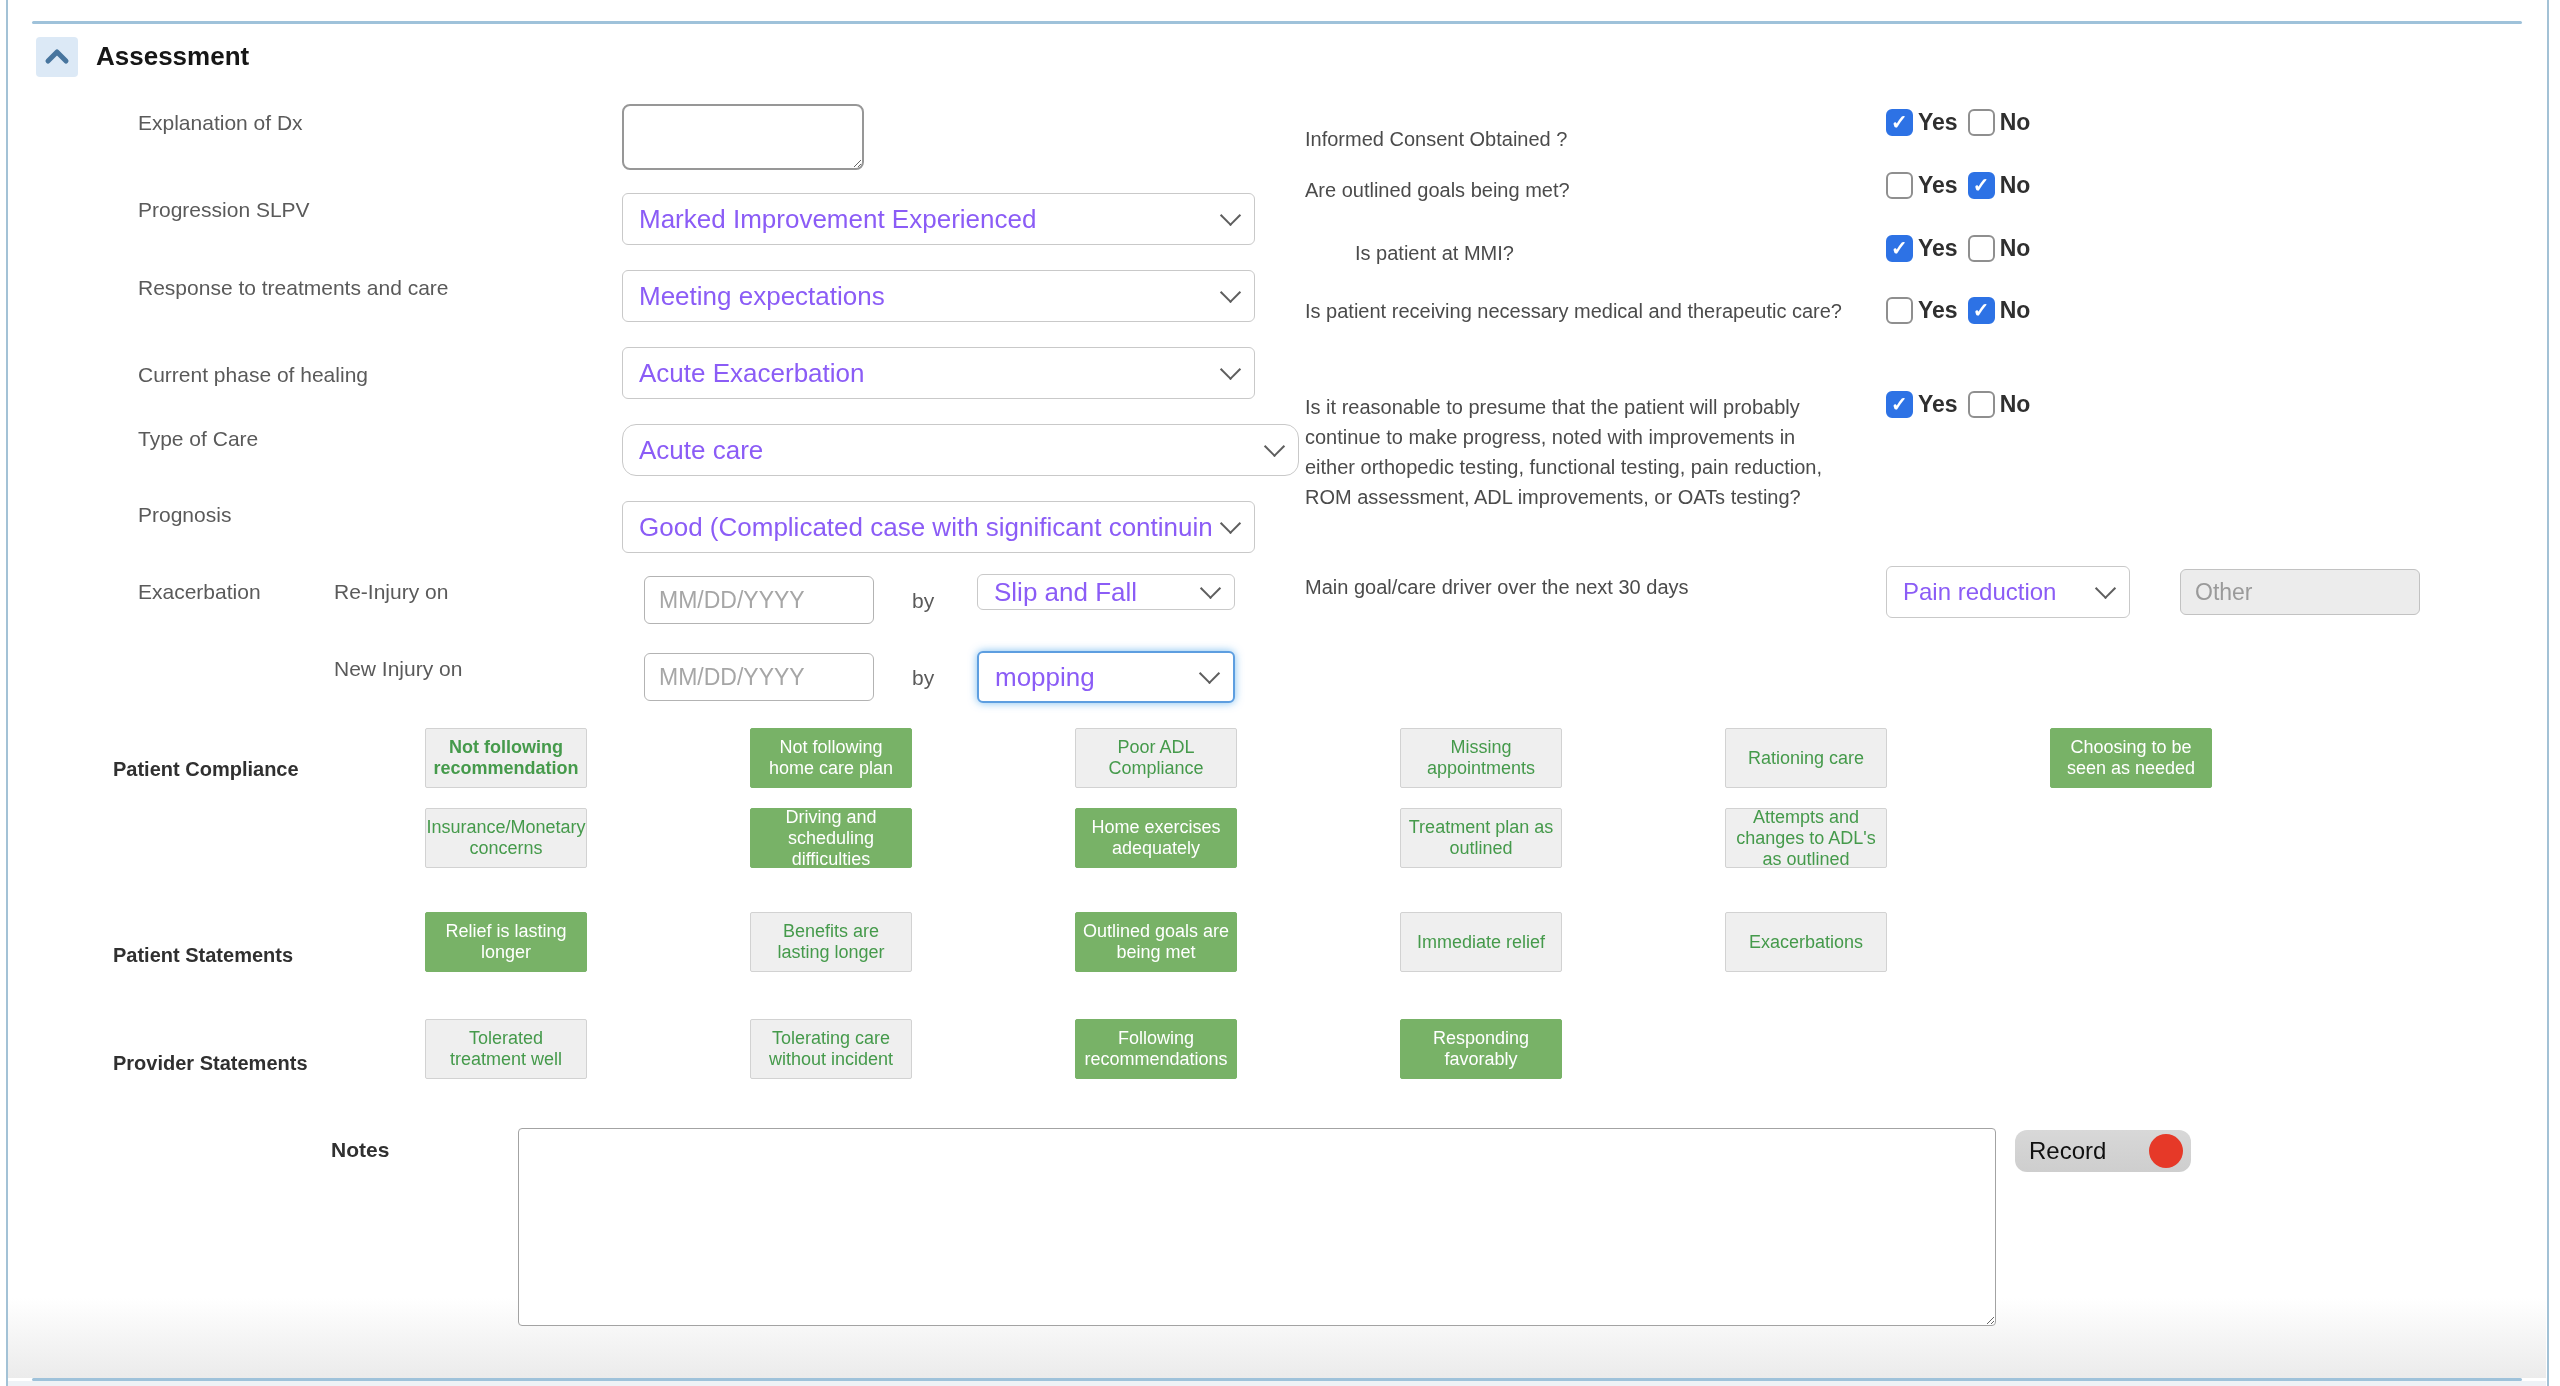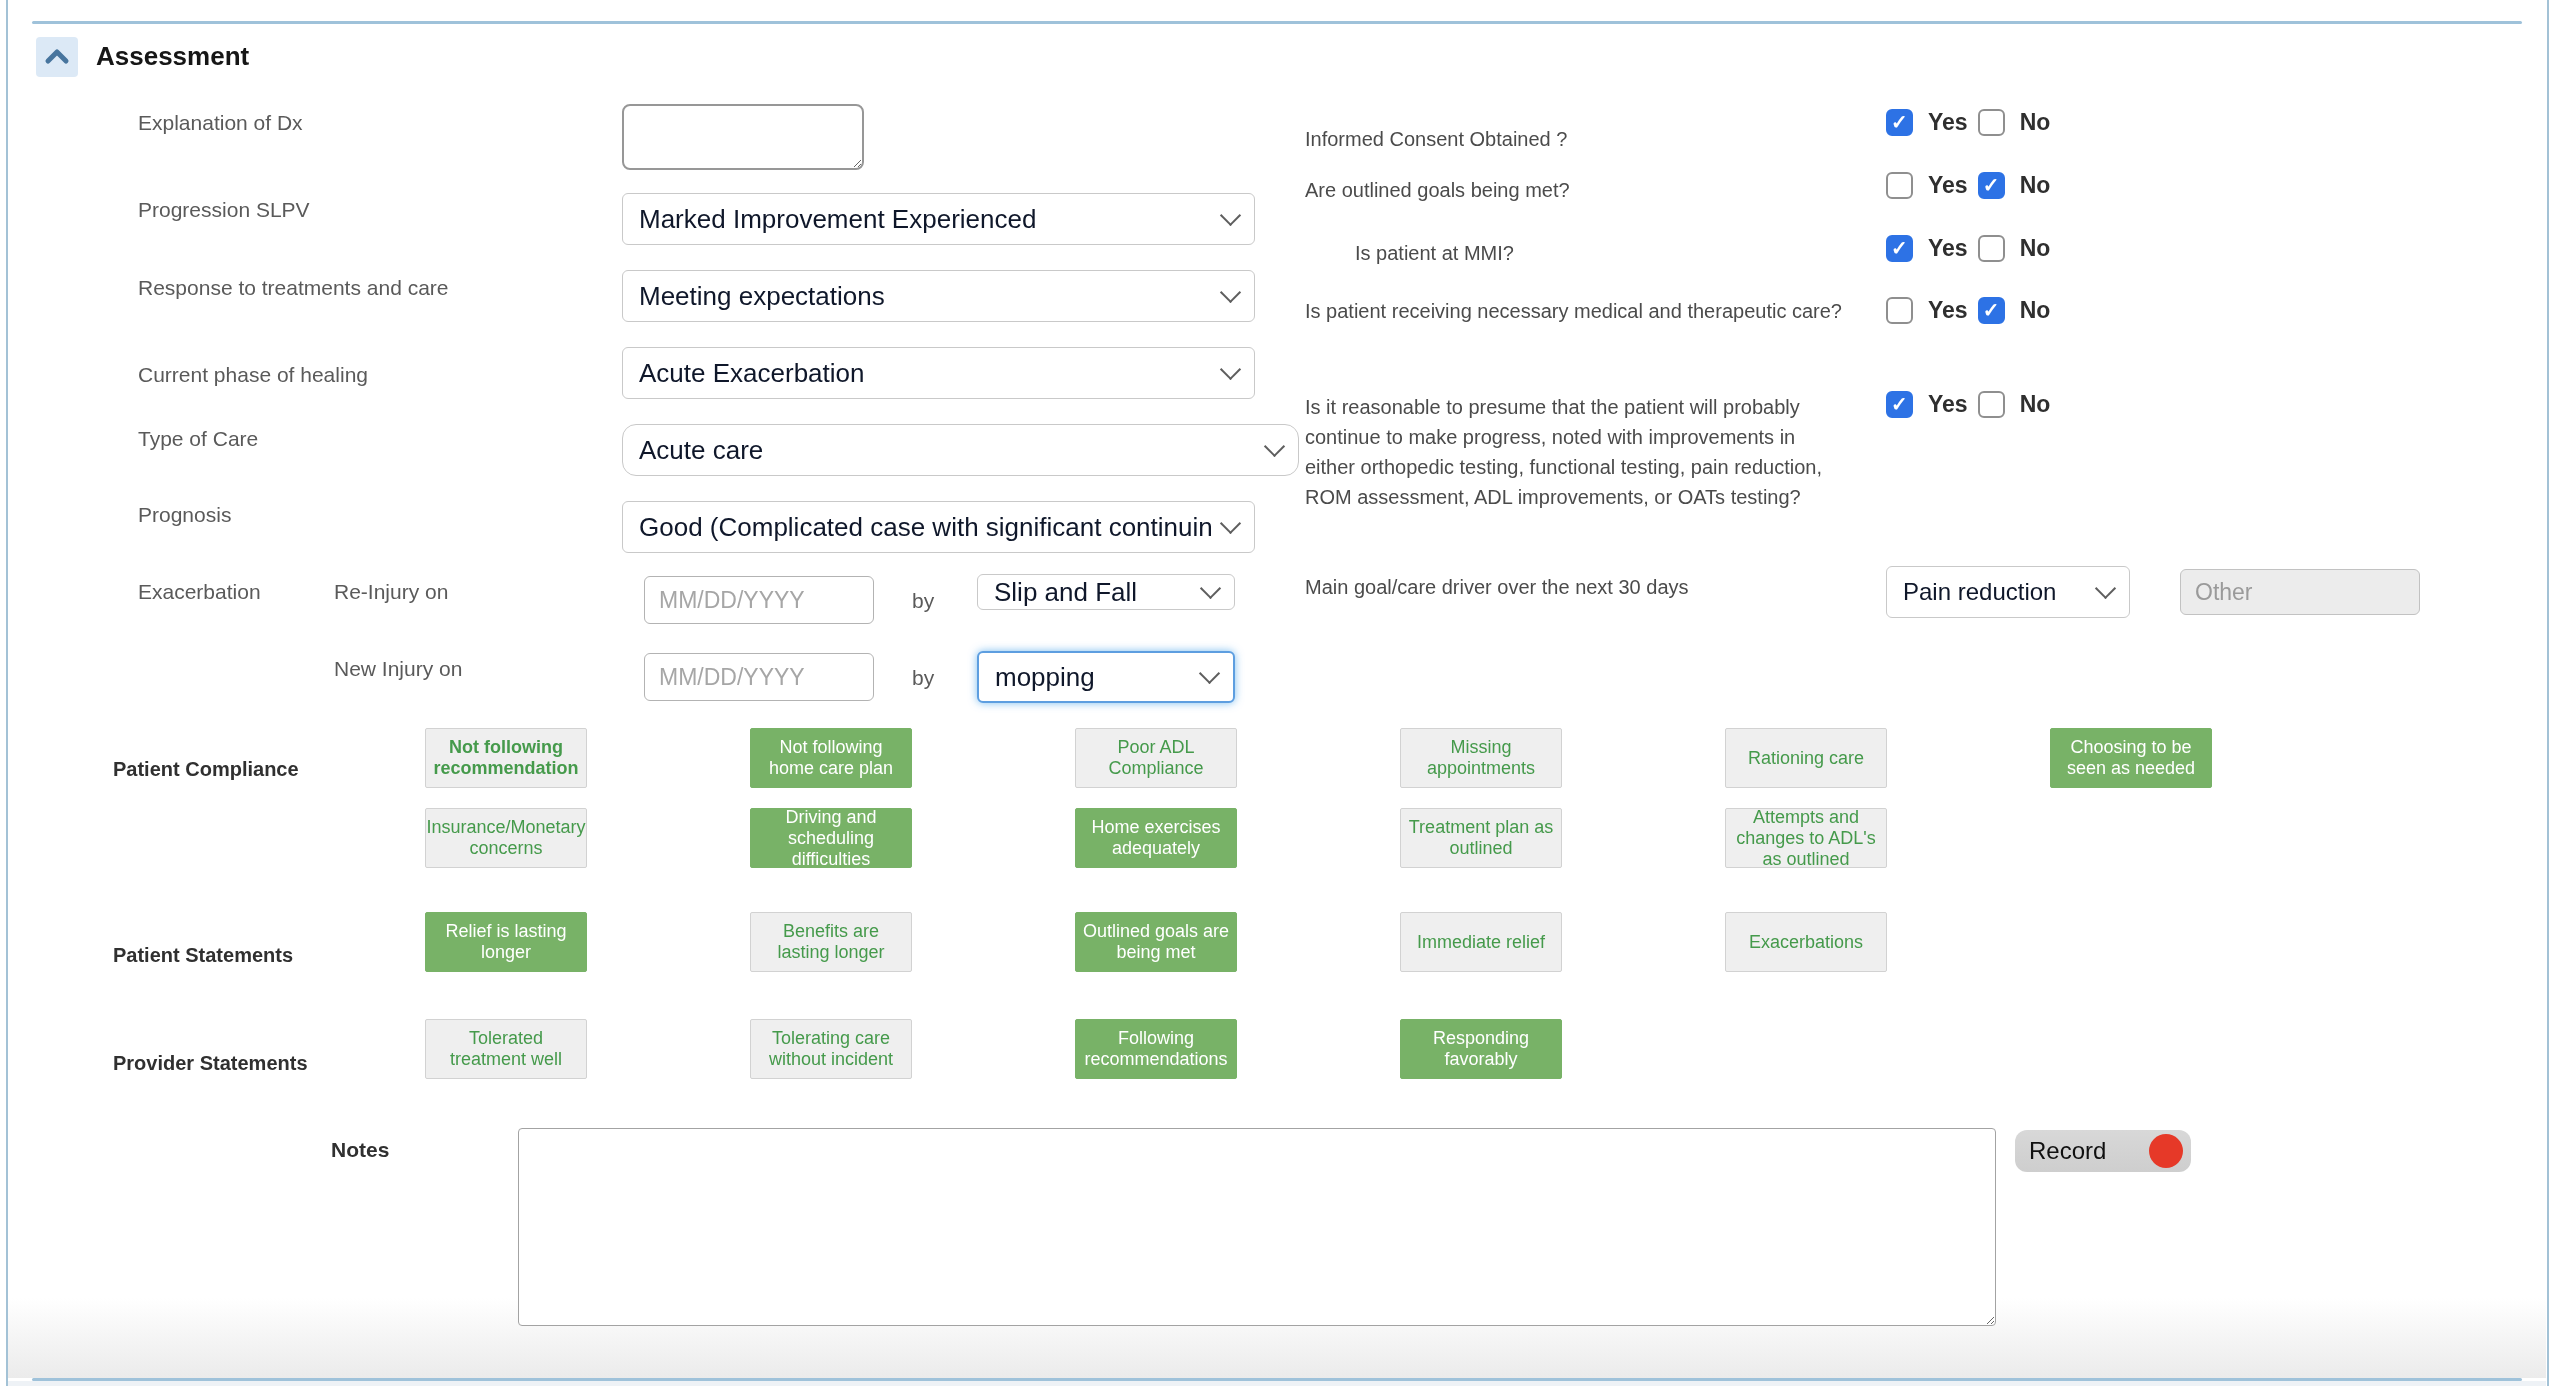--- a/index.html
+++ b/index.html
@@ -14,21 +14,21 @@
   
   .hdr-icon{position:absolute;left:36px;top:37px;width:42px;height:40px;background:#dce9f6;
             border-radius:4px;display:flex;align-items:center;justify-content:center;cursor:pointer;}
   .hdr-title{position:absolute;left:96px;top:41px;font-size:26px;font-weight:bold;color:#161616;}
   
   .flabel{position:absolute;font-size:21px;color:#5a5a5a;line-height:23px;white-space:nowrap;}
   .blabel{position:absolute;font-size:20px;color:#303030;font-weight:bold;line-height:22px;white-space:nowrap;}
   
   .sel{position:absolute;background:#fff;border:1px solid #c9c9c9;border-radius:6px;
        box-sizing:border-box;display:flex;align-items:center;justify-content:space-between;
-       padding:0 16px;font-size:26px;color:#0f172a;cursor:pointer;}
+       padding:0 16px;font-size:26px;color:#8b5cf6;cursor:pointer;}
   .sel .txt{white-space:nowrap;overflow:hidden;}
   .chev{width:13px;height:13px;border-right:2px solid #5e5e5e;border-bottom:2px solid #5e5e5e;
         transform:rotate(45deg);flex:none;margin-left:12px;margin-top:-7px;}
   .sel.focus{border:2px solid #5d9ee0;box-shadow:0 0 8px rgba(82,168,236,0.75);}
   
   .datein{position:absolute;border:1px solid #b3b3b3;border-radius:6px;box-sizing:border-box;
           font-size:23px;color:#333;padding:0 14px;background:#fff;outline:none;
           font-family:"Liberation Sans", sans-serif;}
   .datein::placeholder{color:#a6a6a6;}
   .otherin{position:absolute;border:1px solid #c2c2c2;border-radius:6px;box-sizing:border-box;
@@ -41,21 +41,21 @@
   .notes-ta{position:absolute;left:518px;top:1128px;width:1478px;height:198px;border:1px solid #a3a3a3;
             border-radius:4px;box-sizing:border-box;resize:both;font-size:22px;
             font-family:"Liberation Sans", sans-serif;outline:none;}
   
   .q{position:absolute;font-size:20px;color:#4b4b4b;line-height:30px;}
   .cbrow{position:absolute;display:flex;align-items:center;height:30px;}
   .cb{width:27px;height:27px;border-radius:6px;box-sizing:border-box;border:2px solid #8f8f8f;
       background:#fff;cursor:pointer;flex:none;display:flex;align-items:center;justify-content:center;}
   .cb.checked{background:#2d72e5;border-color:#2d72e5;}
   .cb.checked::after{content:"\2713";color:#fff;font-size:20px;font-weight:bold;line-height:1;}
-  .yn{font-size:23px;font-weight:bold;color:#2f2f2f;margin-left:15px;margin-right:10px;}
+  .yn{font-size:23px;font-weight:bold;color:#2f2f2f;margin-left:5px;margin-right:10px;}
   
   .opt{position:absolute;width:162px;height:60px;display:flex;align-items:center;justify-content:center;
        text-align:center;font-size:18px;line-height:21px;border:1px solid #d2d2d2;background:#efefef;
        color:#459a4b;border-radius:2px;padding:2px 6px;box-sizing:border-box;cursor:pointer;}
   .opt.selected{background:#78b267;border-color:#78b267;color:#ffffff;}
   
   .record{position:absolute;left:2015px;top:1130px;width:176px;height:42px;border-radius:12px;
           background:linear-gradient(#d8d8d8,#cecece);display:flex;align-items:center;
           padding:0 8px 0 14px;box-sizing:border-box;justify-content:space-between;cursor:pointer;}
   .record .rlabel{font-size:24px;color:#101010;}

